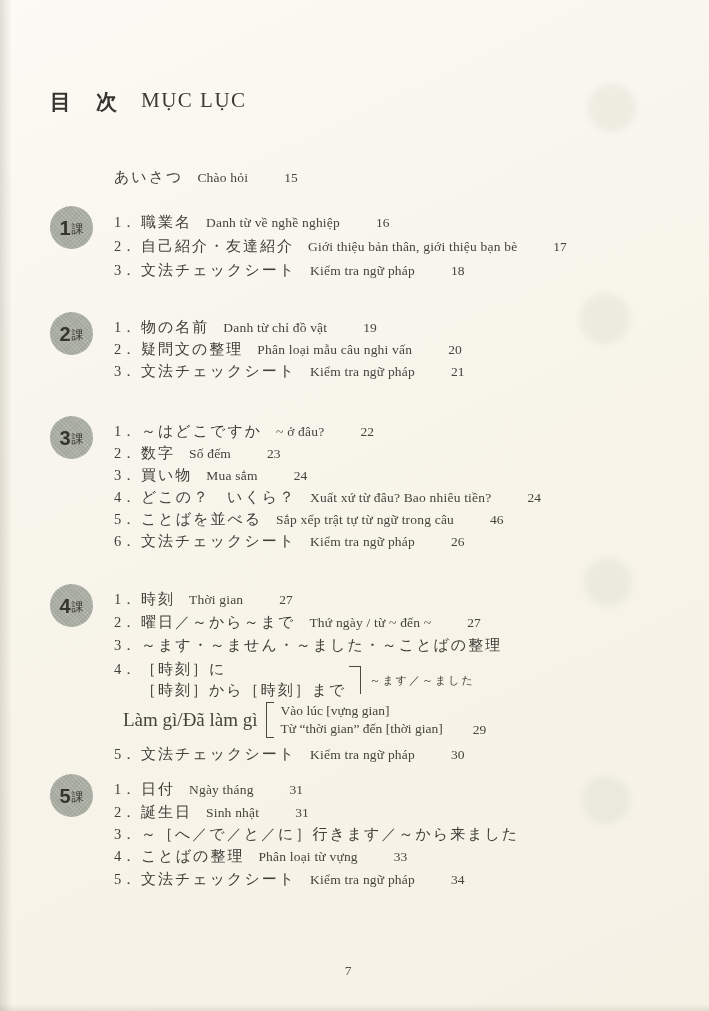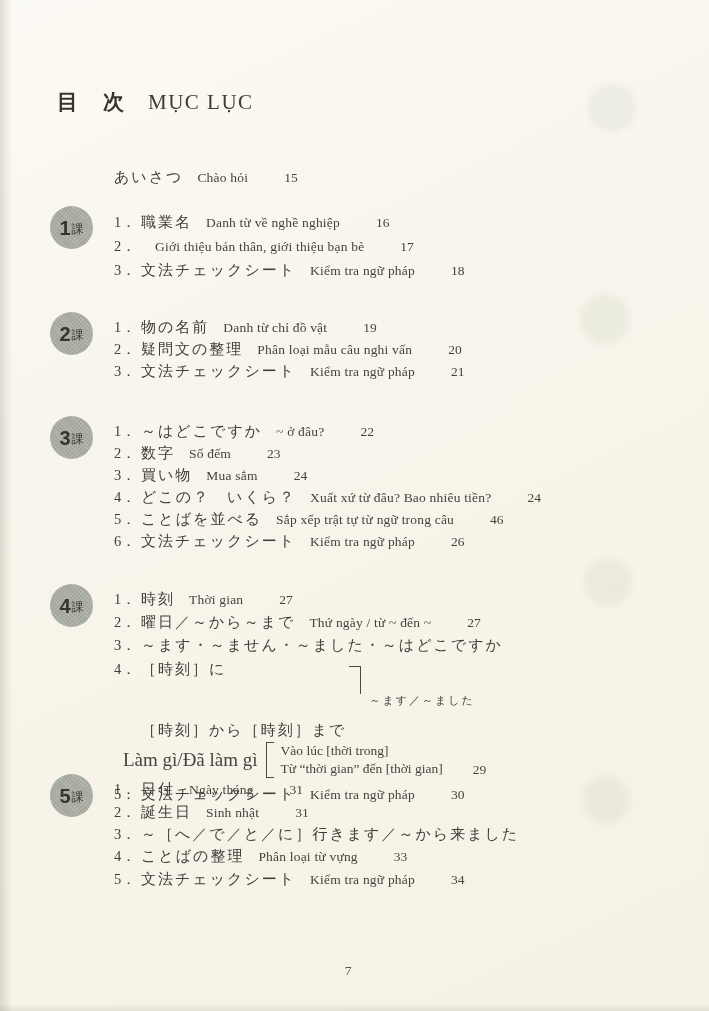--- a/index.html
+++ b/index.html
@@ -19,21 +19,21 @@
   }
   .edge-bottom{
     position:absolute;left:0;bottom:0;width:100%;height:7px;
     background:linear-gradient(to top,rgba(110,105,88,.14),rgba(110,105,88,0));
   }
   .ghost{
     position:absolute;border-radius:50%;
     background:rgba(160,172,148,.12);filter:blur(3px);
   }
   
-  .header{position:absolute;left:57px;top:88px;display:flex;align-items:center;white-space:nowrap;}
+  .header{position:absolute;left:50px;top:88px;display:flex;align-items:flex-start;white-space:nowrap;}
   .title-jp{font-size:21px;font-weight:600;letter-spacing:2px;color:#35342e;}
   .title-vi{font-size:21px;letter-spacing:1.5px;margin-left:22px;color:#3b3a33;}
   
   .intro{position:absolute;left:114px;top:168px;display:flex;align-items:baseline;white-space:nowrap;}
   
   .jp{font-size:15px;letter-spacing:2px;color:#3f3e37;}
   .vi{font-size:13.5px;margin-left:14px;color:#45443c;letter-spacing:.2px;}
   .pg{font-size:13.5px;margin-left:36px;color:#45443c;}
   .num{font-size:14.5px;width:27px;flex:0 0 27px;color:#3f3e37;}
   
@@ -54,21 +54,21 @@
   .lh24 .row{height:24px;line-height:24px;}
   .lh22 .row{height:22px;line-height:22px;}
   .lh23 .row{height:23px;line-height:23px;}
   .row.sub{height:21px;line-height:21px;margin-left:9px;font-size:13.5px;}
   .row.sub .vi{margin-left:0;}
   .row.sub .jp-inline{font-size:13.5px;letter-spacing:0;}
   .row.sub19{height:19px;line-height:19px;}
   .row.h21{height:21px;line-height:21px;}
   
   .sp-jp-row{display:flex;align-items:stretch;white-space:nowrap;margin-top:2px;}
-  .sp-jp-col{display:flex;flex-direction:column;gap:40px;}
+  .sp-jp-col{display:flex;flex-direction:column;}
   .sp-jp-col div{height:21px;line-height:21px;font-size:15px;letter-spacing:2px;color:#3f3e37;}
   .bracket-right{
     width:11px;height:27px;margin-left:3px;margin-top:7px;
     border-top:1.5px solid #4c4b43;border-right:1.5px solid #4c4b43;
   }
   .sp-result{align-self:center;font-size:11px;letter-spacing:2px;margin-left:8px;color:#3f3e37;}
   .sp-vi-row{display:flex;align-items:center;white-space:nowrap;margin-left:9px;margin-top:1px;}
   .vi-label{font-size:19px;color:#45443c;}
   .bracket-left{
     width:7px;height:34px;margin-left:8px;margin-right:7px;
@@ -111,20 +111,21 @@
   </div>
   <div class="items lh24">
     <div class="row">
       <span class="num">1．</span>
       <span class="jp">職業名</span>
       <span class="vi">Danh từ về nghề nghiệp</span>
       <span class="pg">16</span>
     </div>
     <div class="row">
       <span class="num">2．</span>
+      <span class="jp">自己紹介・友達紹介</span>
       <span class="vi">Giới thiệu bản thân, giới thiệu bạn bè</span>
       <span class="pg">17</span>
     </div>
     <div class="row">
       <span class="num">3．</span>
       <span class="jp">文法チェックシート</span>
       <span class="vi">Kiểm tra ngữ pháp</span>
       <span class="pg">18</span>
     </div>
   </div>
@@ -215,36 +216,36 @@
       <span class="pg">27</span>
     </div>
     <div class="row">
       <span class="num">2．</span>
       <span class="jp">曜日／～から～まで</span>
       <span class="vi">Thứ ngày / từ ~ đến ~</span>
       <span class="pg">27</span>
     </div>
     <div class="row">
       <span class="num">3．</span>
-      <span class="jp">～ます・～ません・～ました・～はどこですか</span>
+      <span class="jp">～ます・～ません・～ました・～ことばの整理</span>
     </div>
     <div class="sp-jp-row">
       <span class="num" style="line-height:21px;">4．</span>
       <div class="sp-jp-col">
         <div>［時刻］に</div>
         <div>［時刻］から［時刻］まで</div>
       </div>
       <div class="bracket-right"></div>
       <span class="sp-result">～ます／～ました</span>
     </div>
     <div class="sp-vi-row">
       <span class="vi-label">Làm gì/Đã làm gì</span>
       <div class="bracket-left"></div>
       <div class="sp-vi-col">
-        <div>Vào lúc [thời trong]</div>
+        <div>Vào lúc [vựng gian]</div>
         <div>Từ “thời gian” đến [thời gian]</div>
       </div>
       <span class="pg">29</span>
     </div>
     <div class="row row5-after">
       <span class="num">5．</span>
       <span class="jp">文法チェックシート</span>
       <span class="vi">Kiểm tra ngữ pháp</span>
       <span class="pg">30</span>
     </div>

